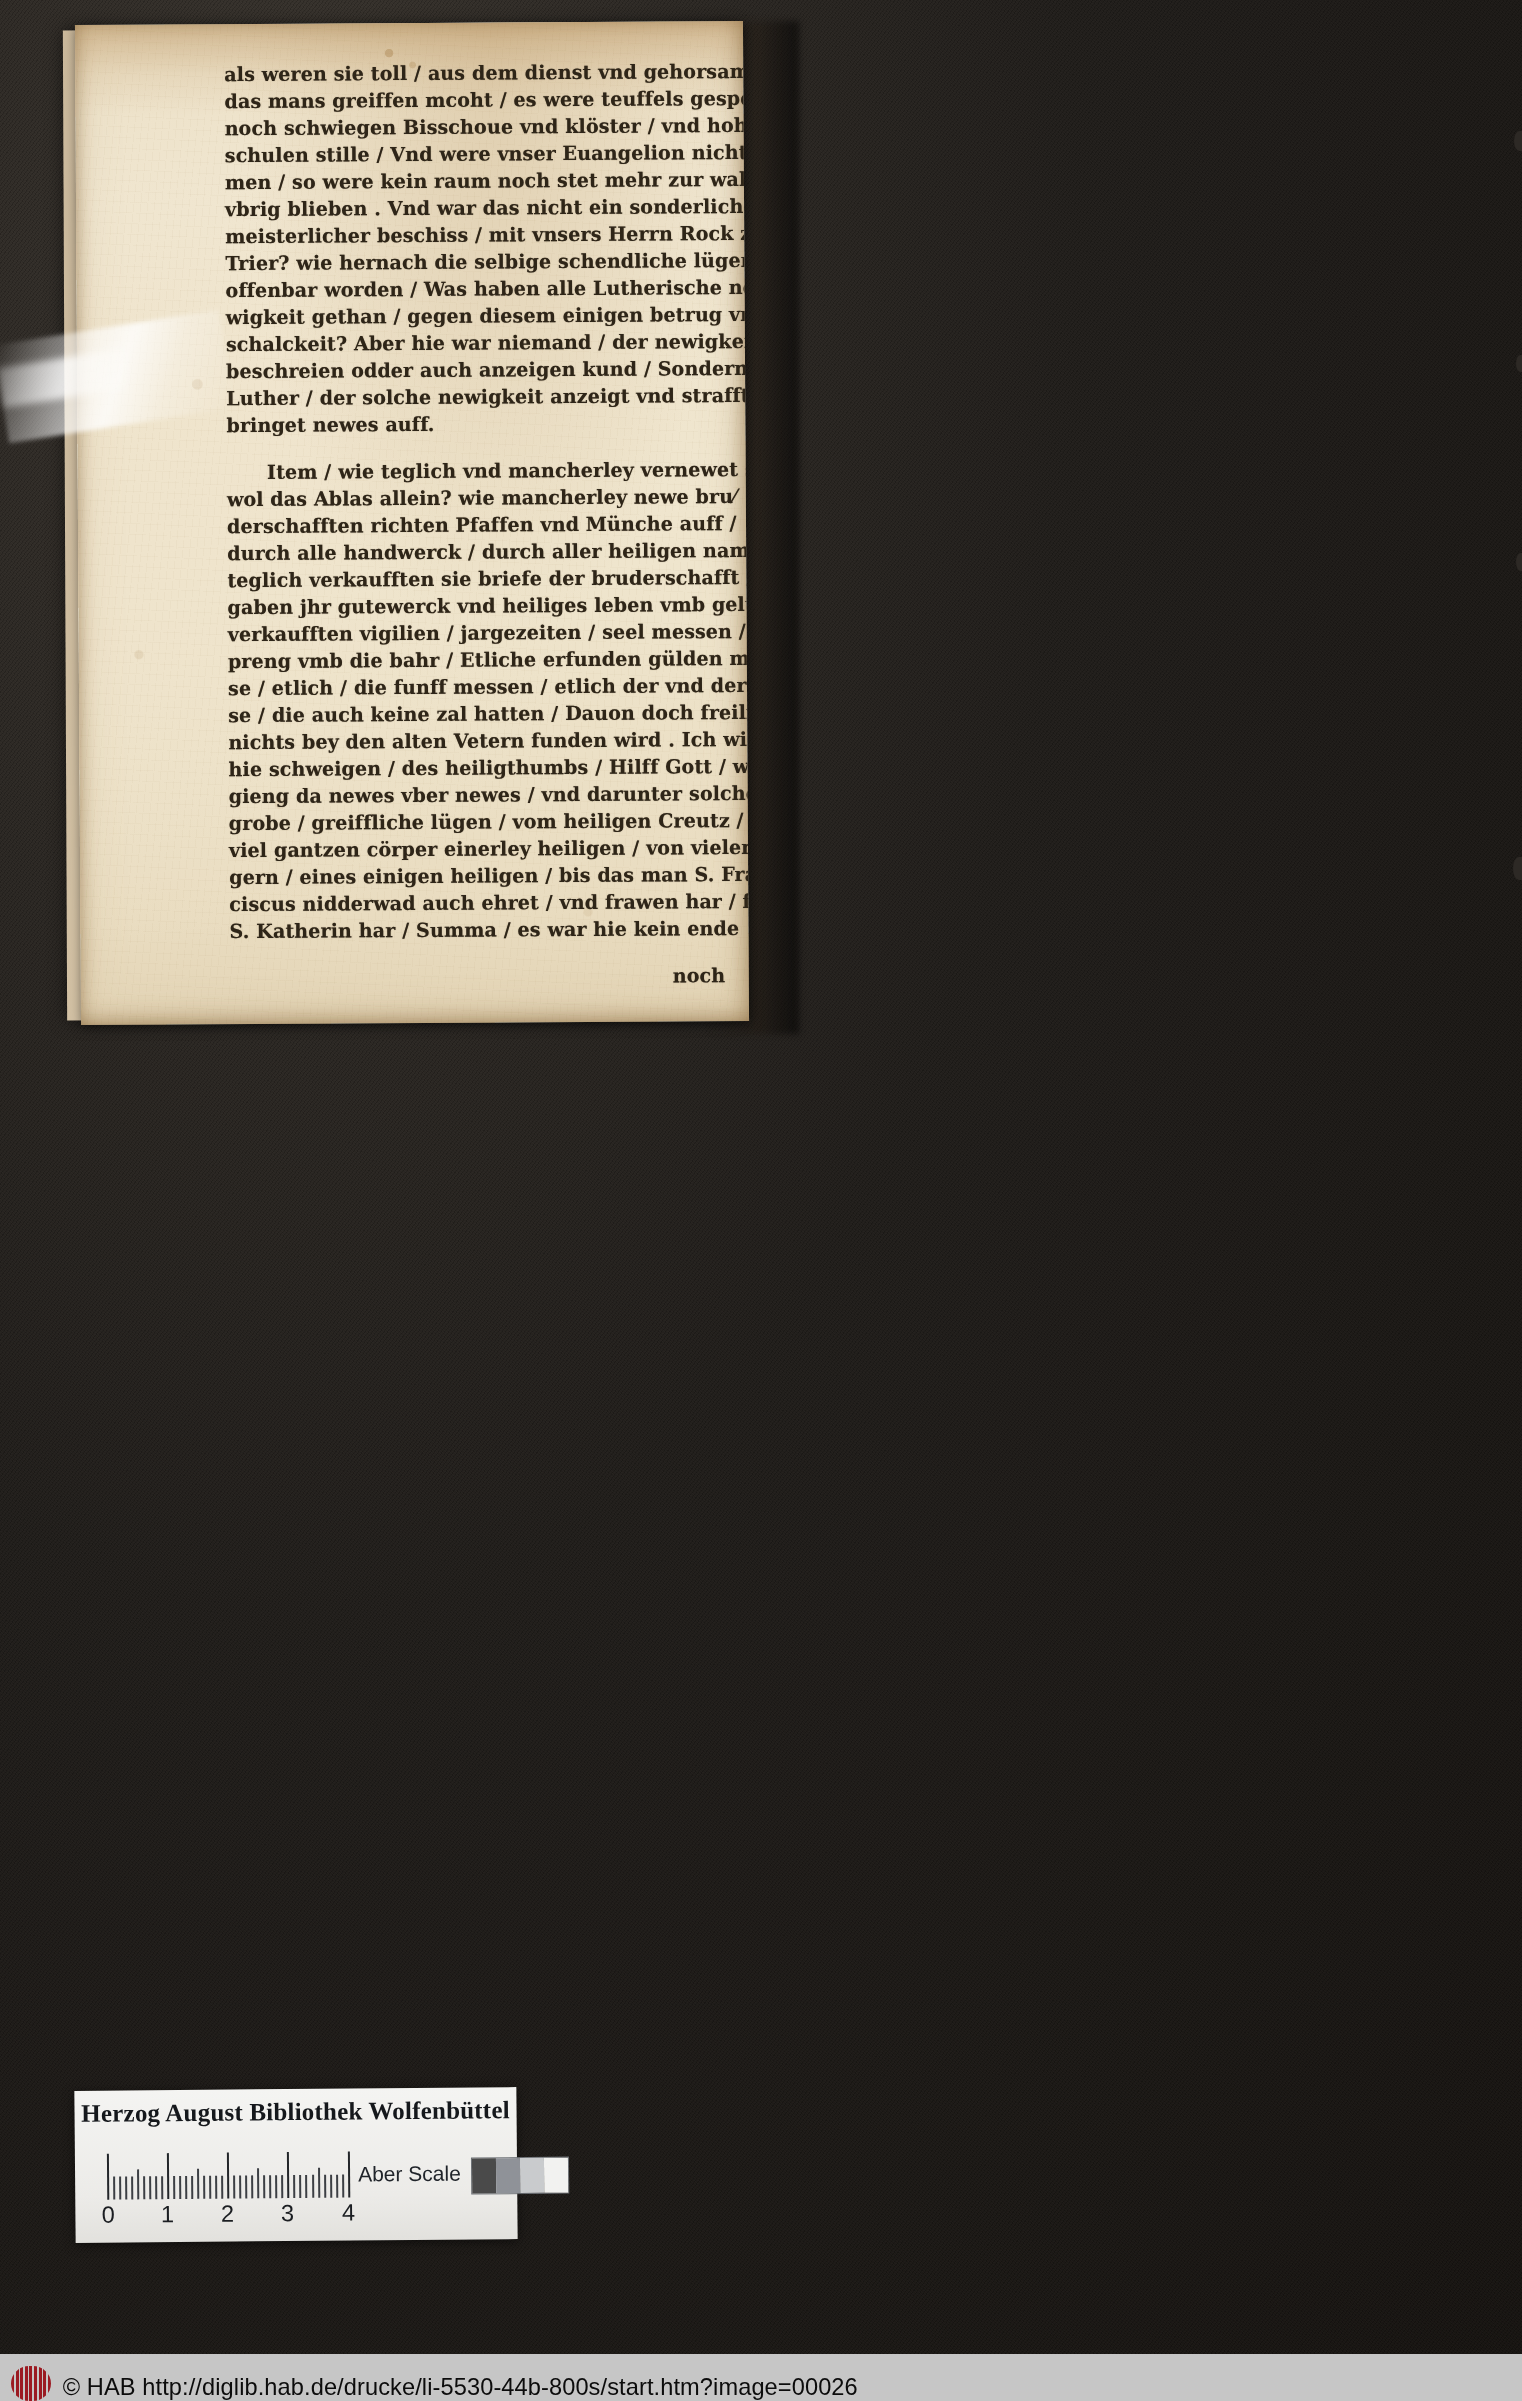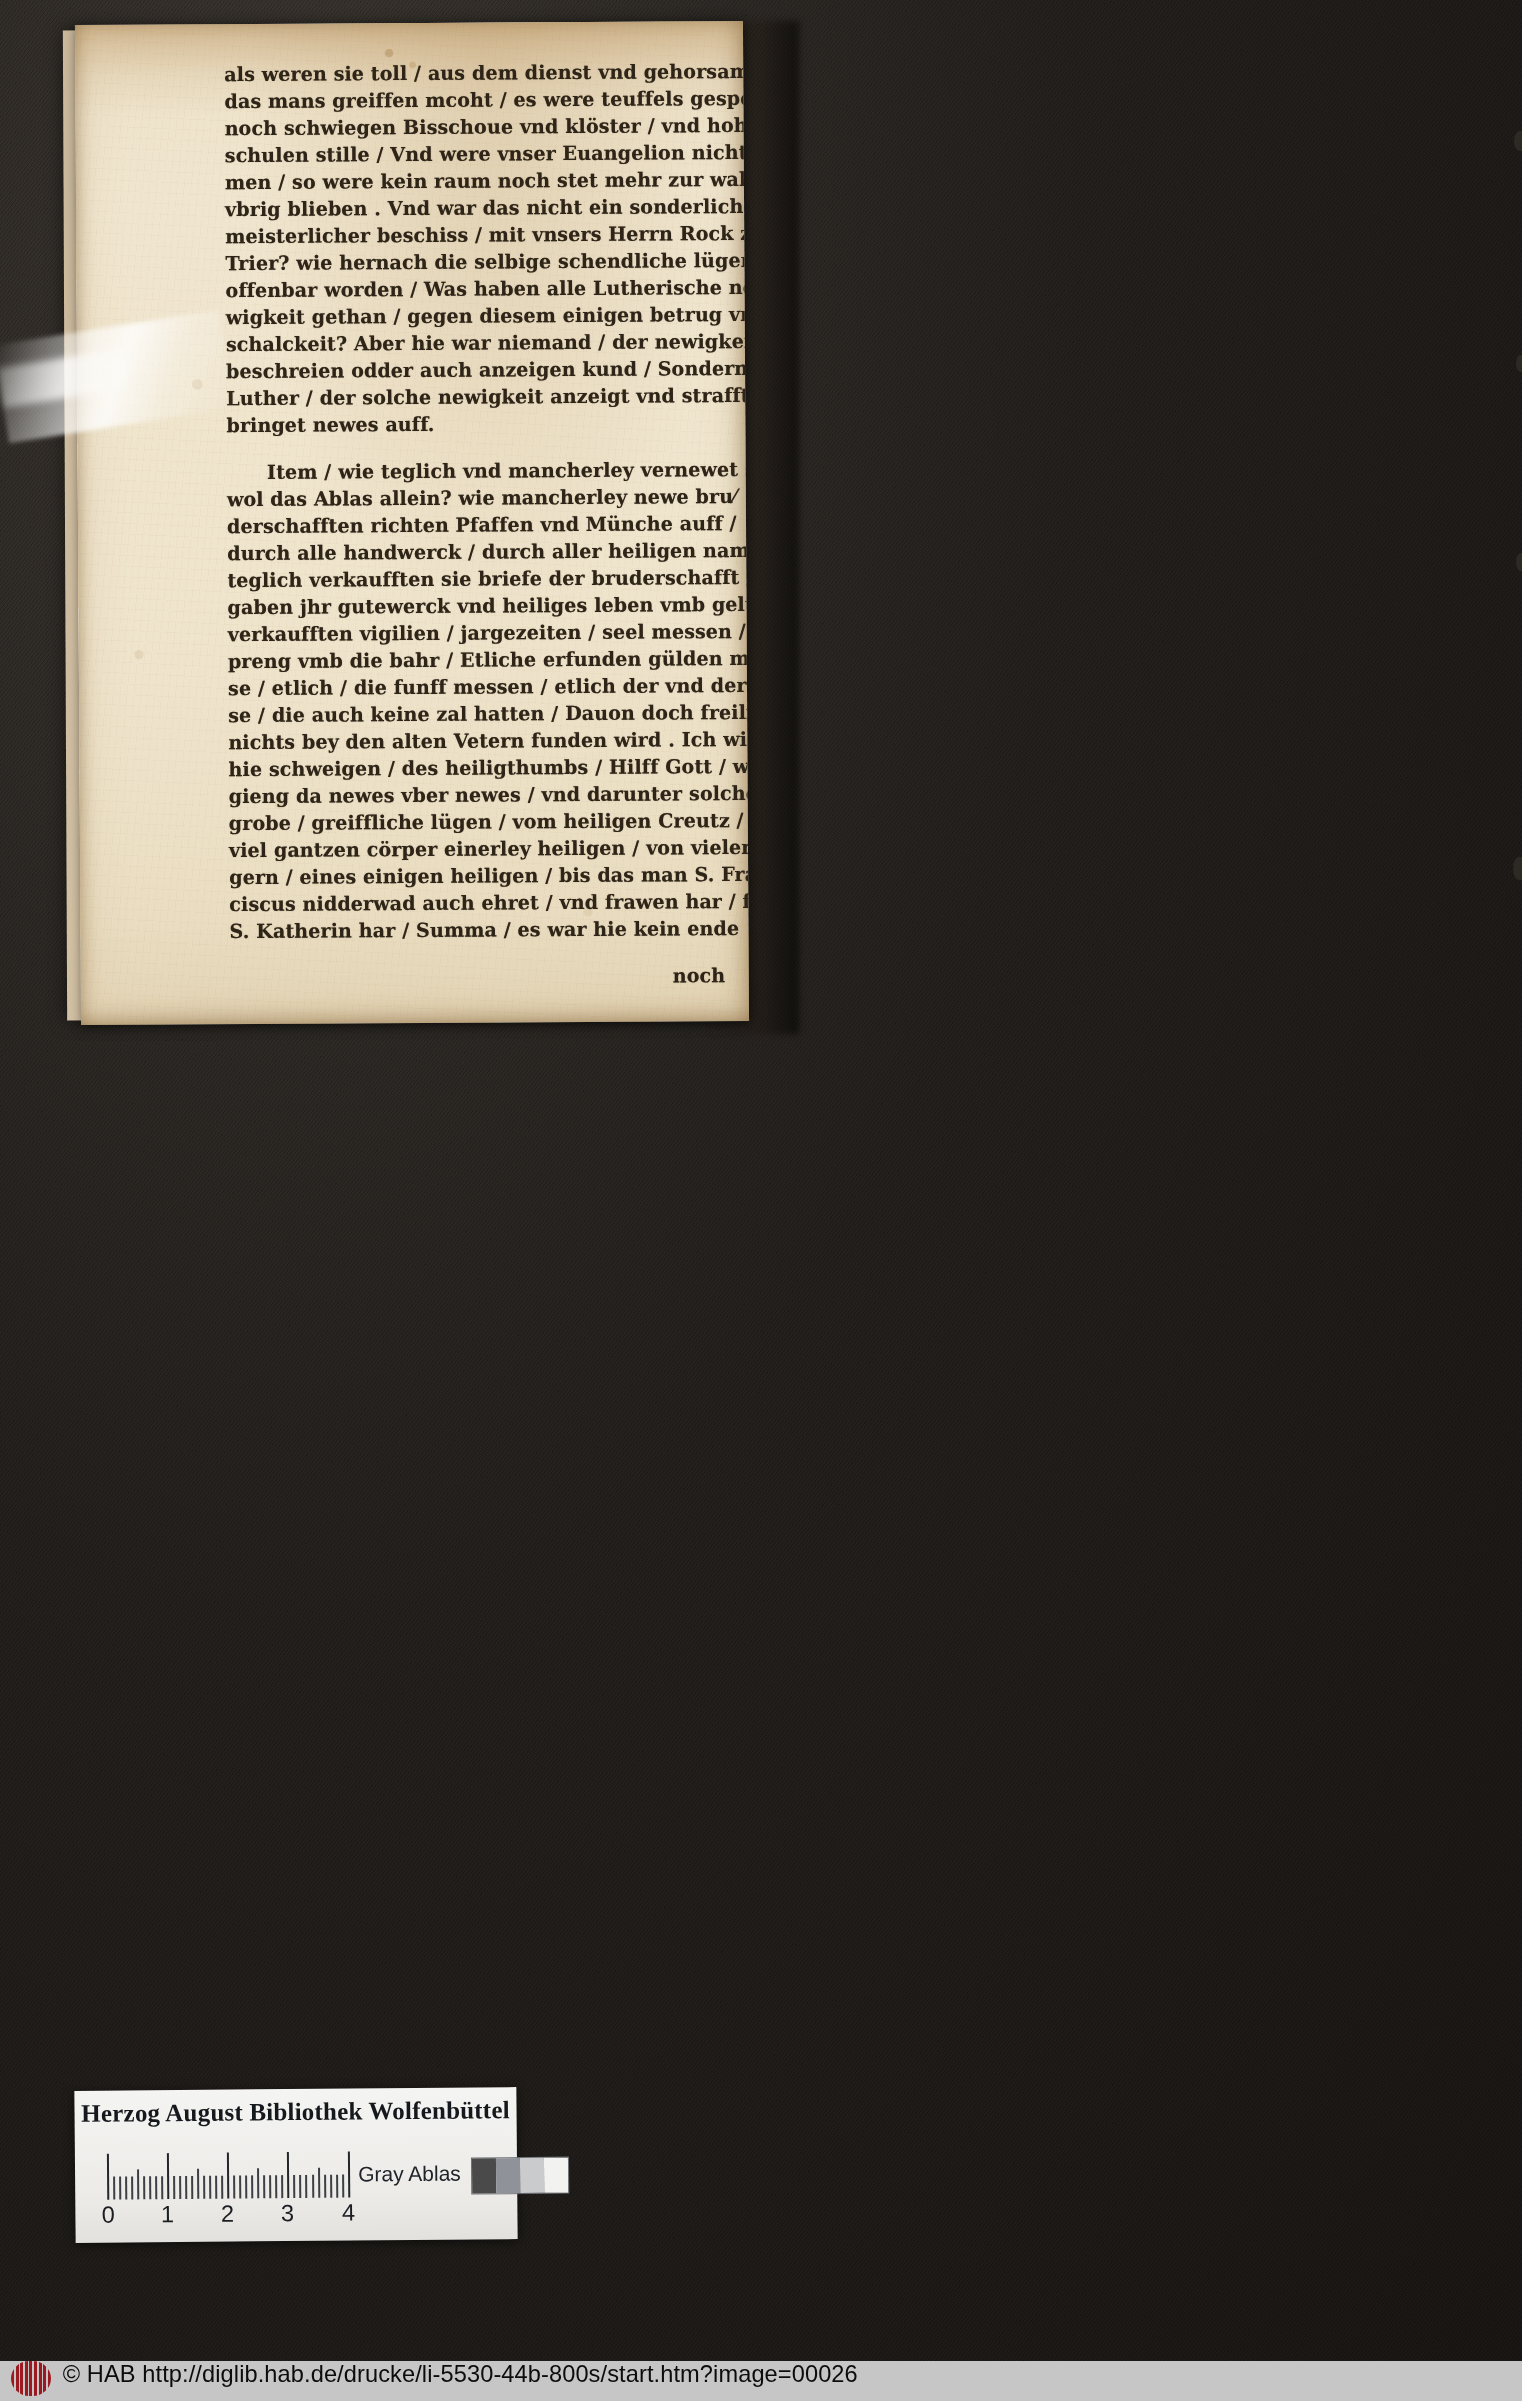--- a/index.html
+++ b/index.html
@@ -133,23 +133,23 @@
   }
   .gs-label{
     position:absolute;left:283px;top:74px;
     font-family:"Liberation Sans", sans-serif;
     font-size:21px;color:#20242a;
   }
   .gs-swatches{position:absolute;left:396px;top:70px;width:96px;height:35px;display:flex;border:0.8px solid #6d7176;}
   .gs-swatches span{flex:1;}
   
   .creditbar{
-    position:absolute;left:0;bottom:0;width:1523px;height:40px;
+    position:absolute;left:0;bottom:0;width:1523px;height:47px;
     background:#c6c6c6;
-    display:flex;align-items:flex-start;
+    display:flex;align-items:flex-end;
   }
   .hab-logo{
     width:40px;height:35px;margin-left:10.7px;margin-right:12px;flex:none;
     background:
       repeating-linear-gradient(90deg,#9b1a22 0 3px, #c8c8c8 3px 4.6px);
     border-radius:46% / 50%;
   }
   .credit-text{
     font-family:"Liberation Sans", sans-serif;
     font-size:23.6px;color:#0c0c0c;letter-spacing:0.1px;white-space:nowrap;
@@ -270,21 +270,21 @@
         <div class="tick minor" style="left: 235px;"></div>
         <div class="tick major" style="left: 241px;"></div>
       </div>
     <div class="numrow">
       <span class="num" style="left:0.8px;">0</span>
       <span class="num" style="left:60px;">1</span>
       <span class="num" style="left:120px;">2</span>
       <span class="num" style="left:180px;">3</span>
       <span class="num" style="left:241px;">4</span>
     </div>
-    <div class="gs-label">Gray Ablas</div>
+    <div class="gs-label">Aber Scale</div>
     <div class="gs-swatches">
       <span style="background: rgb(74, 74, 74);"></span>
       <span style="background: rgb(143, 146, 152);"></span>
       <span style="background: rgb(201, 203, 205);"></span>
       <span style="background: rgb(242, 242, 240);"></span>
     </div>
   </div>
 
   <div class="creditbar" style="background: rgb(198, 198, 198);">
     <div class="hab-logo" style="background: repeating-linear-gradient(90deg, rgb(155, 26, 34) 0px, rgb(155, 26, 34) 3px, rgb(198, 198, 198) 3px, rgb(198, 198, 198) 4.6px);"></div>

